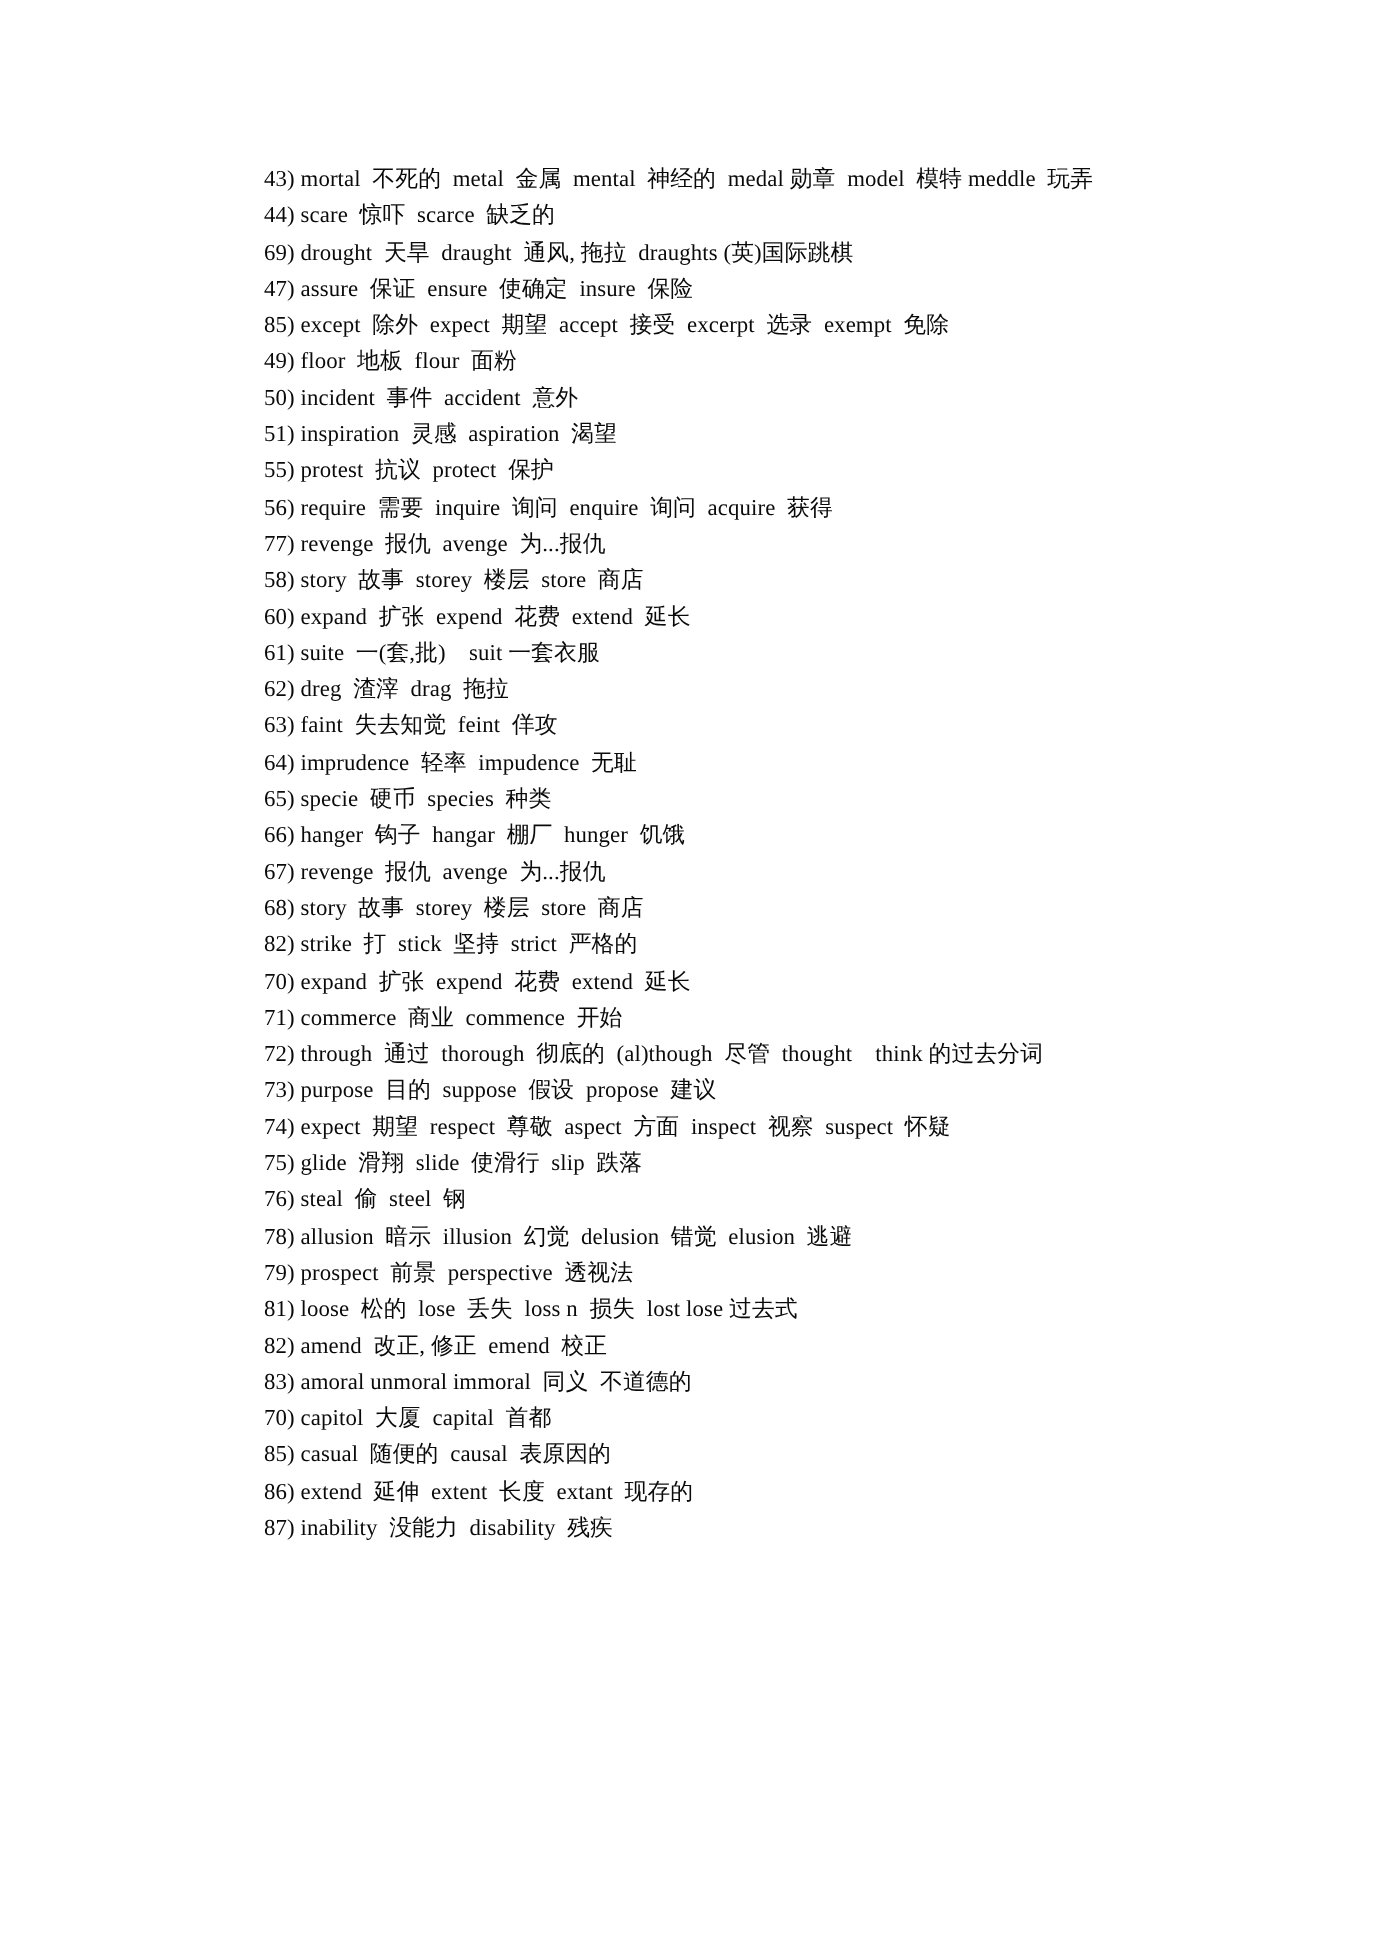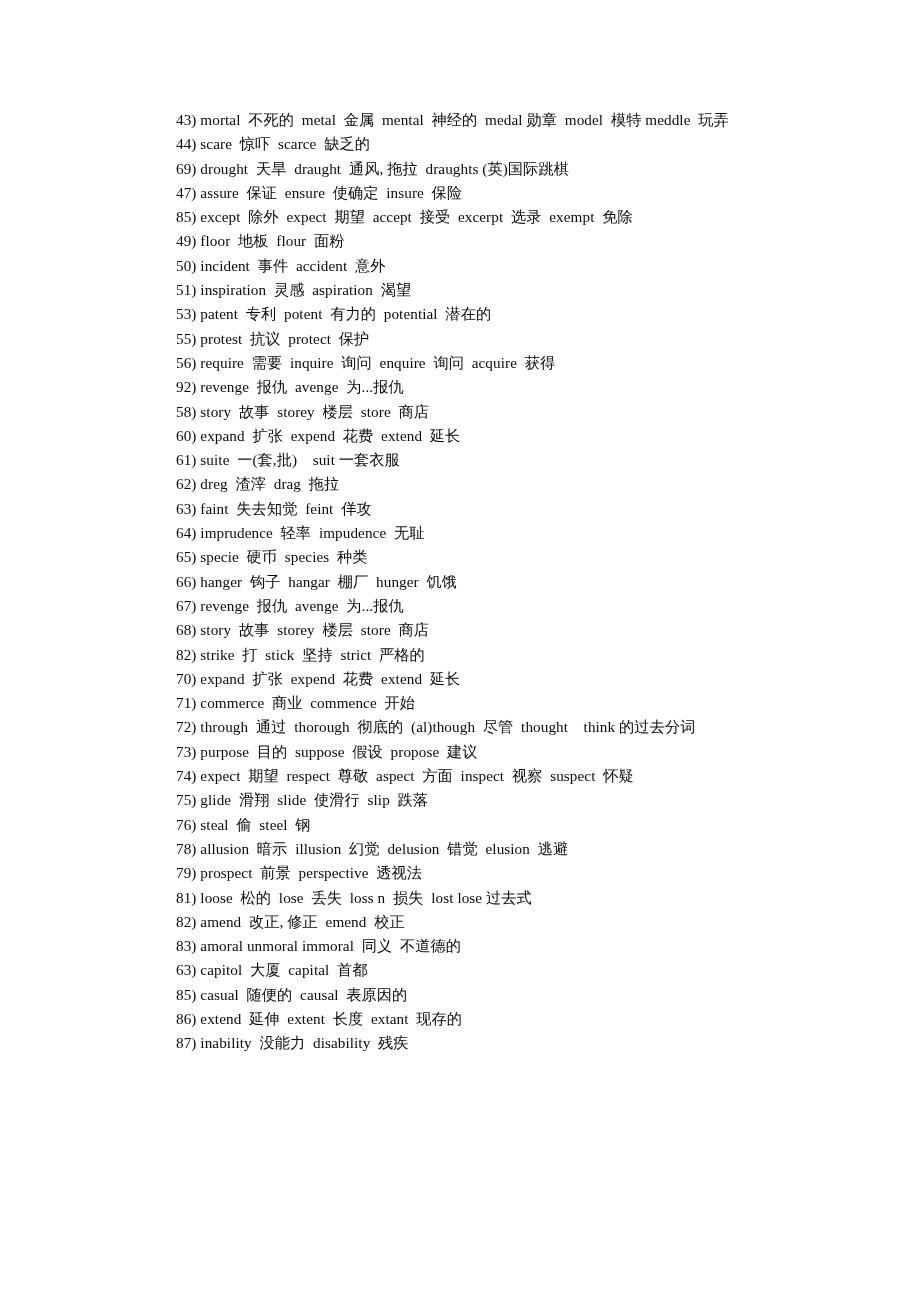--- a/index.html
+++ b/index.html
@@ -43,24 +43,23 @@
 <div class="page">
   <div class="content" id="list-root">
       <div class="entry">43) mortal  不死的  metal  金属  mental  神经的  medal 勋章  model  模特 meddle  玩弄</div>
       <div class="entry">44) scare  惊吓  scarce  缺乏的</div>
       <div class="entry">69) drought  天旱  draught  通风, 拖拉  draughts (英)国际跳棋</div>
       <div class="entry">47) assure  保证  ensure  使确定  insure  保险</div>
       <div class="entry">85) except  除外  expect  期望  accept  接受  excerpt  选录  exempt  免除</div>
       <div class="entry">49) floor  地板  flour  面粉</div>
       <div class="entry">50) incident  事件  accident  意外</div>
       <div class="entry">51) inspiration  灵感  aspiration  渴望</div>
-      <div class="entry">53) patent  专利  potent  有力的  potential  潜在的</div>
       <div class="entry">55) protest  抗议  protect  保护</div>
       <div class="entry">56) require  需要  inquire  询问  enquire  询问  acquire  获得</div>
-      <div class="entry">92) revenge  报仇  avenge  为...报仇</div>
+      <div class="entry">77) revenge  报仇  avenge  为...报仇</div>
       <div class="entry">58) story  故事  storey  楼层  store  商店</div>
       <div class="entry">60) expand  扩张  expend  花费  extend  延长</div>
       <div class="entry">61) suite  一(套,批)    suit 一套衣服</div>
       <div class="entry">62) dreg  渣滓  drag  拖拉</div>
       <div class="entry">63) faint  失去知觉  feint  佯攻</div>
       <div class="entry">64) imprudence  轻率  impudence  无耻</div>
       <div class="entry">65) specie  硬币  species  种类</div>
       <div class="entry">66) hanger  钩子  hangar  棚厂  hunger  饥饿</div>
       <div class="entry">67) revenge  报仇  avenge  为...报仇</div>
       <div class="entry">68) story  故事  storey  楼层  store  商店</div>
@@ -70,18 +69,18 @@
       <div class="entry">72) through  通过  thorough  彻底的  (al)though  尽管  thought    think 的过去分词</div>
       <div class="entry">73) purpose  目的  suppose  假设  propose  建议</div>
       <div class="entry">74) expect  期望  respect  尊敬  aspect  方面  inspect  视察  suspect  怀疑</div>
       <div class="entry">75) glide  滑翔  slide  使滑行  slip  跌落</div>
       <div class="entry">76) steal  偷  steel  钢</div>
       <div class="entry">78) allusion  暗示  illusion  幻觉  delusion  错觉  elusion  逃避</div>
       <div class="entry">79) prospect  前景  perspective  透视法</div>
       <div class="entry">81) loose  松的  lose  丢失  loss n  损失  lost lose 过去式</div>
       <div class="entry">82) amend  改正, 修正  emend  校正</div>
       <div class="entry">83) amoral unmoral immoral  同义  不道德的</div>
-      <div class="entry">63) capitol  大厦  capital  首都</div>
+      <div class="entry">70) capitol  大厦  capital  首都</div>
       <div class="entry">85) casual  随便的  causal  表原因的</div>
       <div class="entry">86) extend  延伸  extent  长度  extant  现存的</div>
       <div class="entry">87) inability  没能力  disability  残疾</div>
     </div>
 </div>
 
 </body></html>

